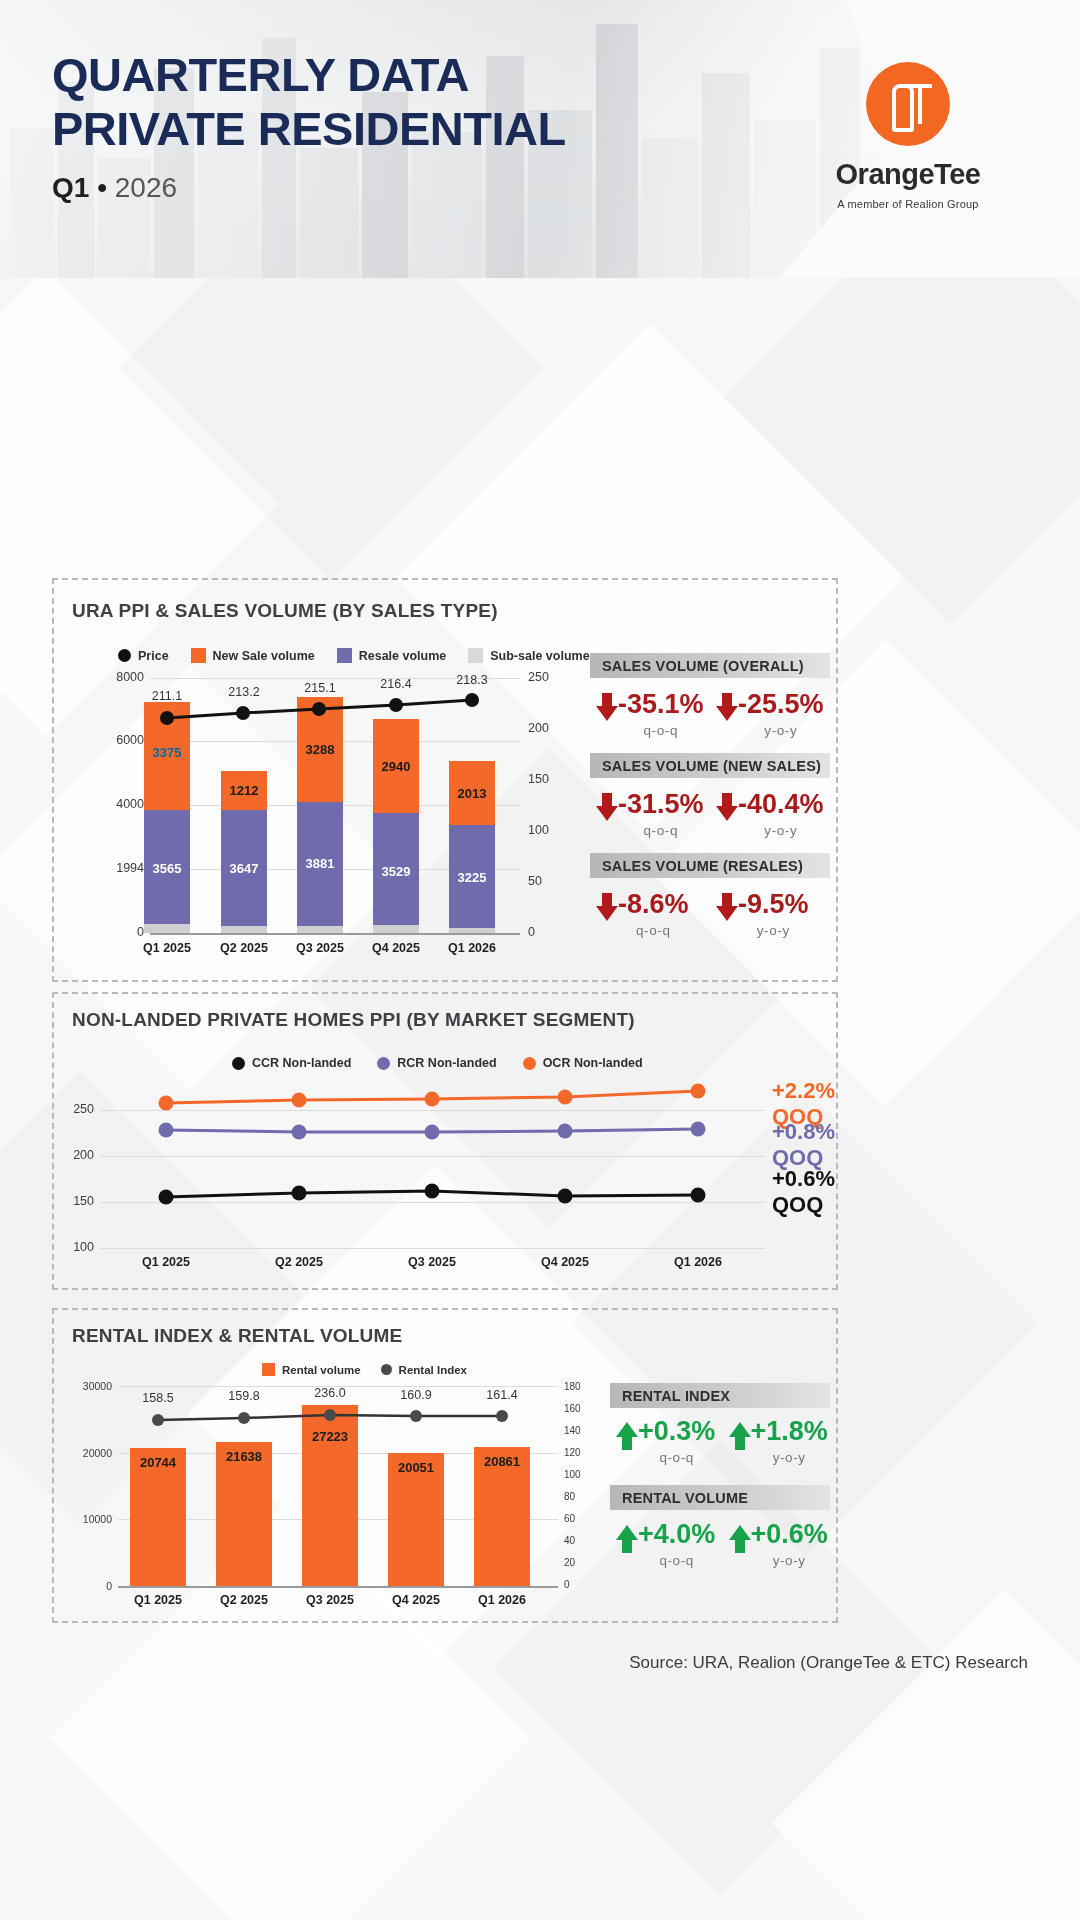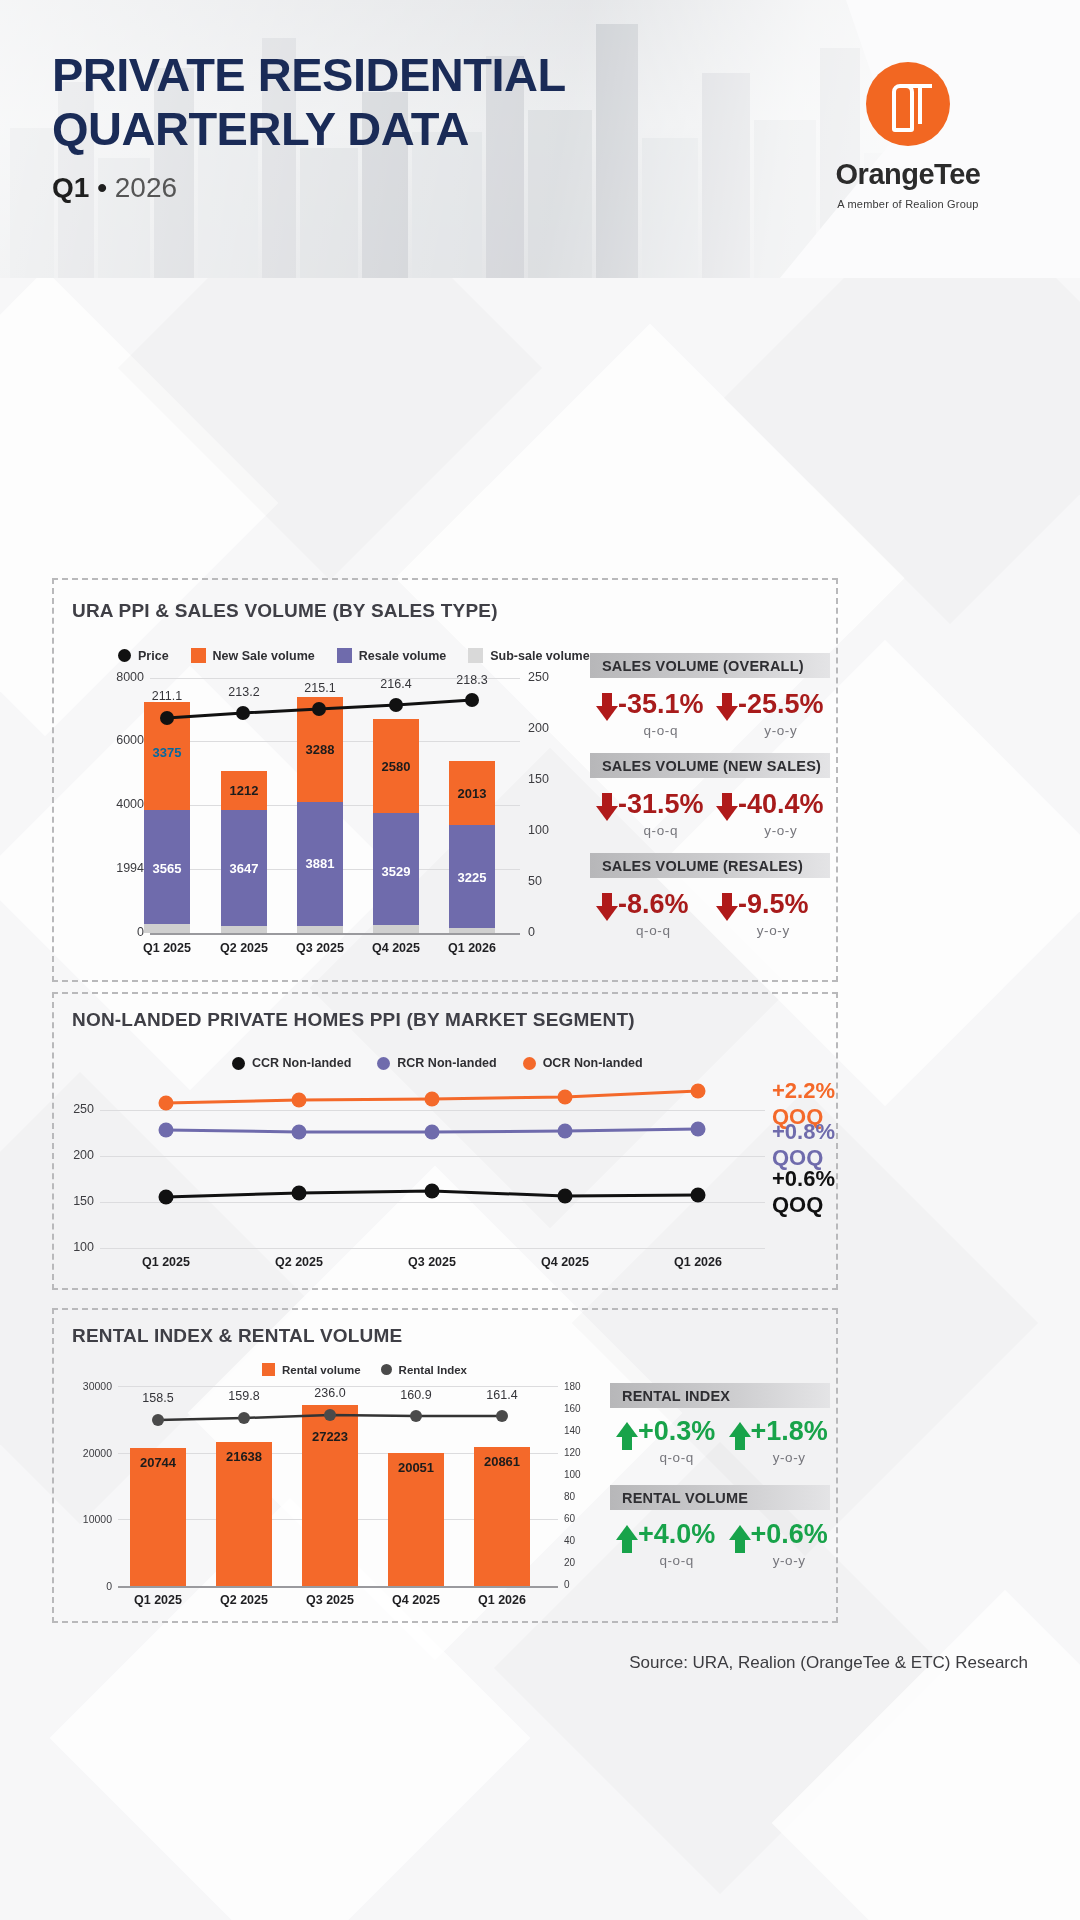--- a/index.html
+++ b/index.html
@@ -183,22 +183,22 @@
   <div class="bldg" style="left:754px;width:62px;height:158px"></div>
   <div class="bldg l3" style="left:820px;width:40px;height:230px"></div>
   <div class="bldg l4" style="left:864px;width:58px;height:125px"></div>
   <div class="bldg l2" style="left:926px;width:44px;height:190px"></div>
   <div class="bldg" style="left:974px;width:66px;height:148px"></div>
 
   <div class="hero-fade"></div>
   <div class="hero-white-wedge"></div>
 
   <div class="hero-text">
+    <div class="hero-title">QUARTERLY DATA</div>
     <div class="hero-title">PRIVATE RESIDENTIAL</div>
-    <div class="hero-title">QUARTERLY DATA</div>
     <div class="hero-sub">
       <span class="q">Q1</span>
       <span class="dot">•</span>
       <span class="yr">2026</span>
     </div>
   </div>
 
   <div class="logo-wrap">
     <div class="logo-circle">
       <span class="logo-t"></span>
@@ -286,21 +286,21 @@
     <div class="bar" style="left:373px;top:535px;width:46px;height:112px;background:#6f6bac"></div>
     <div class="bar" style="left:373px;top:441px;width:46px;height:94px;background:#f4692a"></div>
 
     <div class="bar" style="left:449px;top:650px;width:46px;height:5px;background:#cfcfcf"></div>
     <div class="bar" style="left:449px;top:547px;width:46px;height:103px;background:#6f6bac"></div>
     <div class="bar" style="left:449px;top:483px;width:46px;height:64px;background:#f4692a"></div>
 
     <div class="bar-lbl" style="left:137px;top:467px;width:60px;color:#0369a1;">3375</div>
     <div class="bar-lbl" style="left:214px;top:505px;width:60px;color:#1c1c1c;">1212</div>
     <div class="bar-lbl" style="left:290px;top:464px;width:60px;color:#1c1c1c;">3288</div>
-    <div class="bar-lbl" style="left:366px;top:481px;width:60px;color:#1c1c1c;">2580</div>
+    <div class="bar-lbl" style="left:366px;top:481px;width:60px;color:#1c1c1c;">2940</div>
     <div class="bar-lbl" style="left:442px;top:508px;width:60px;color:#1c1c1c;">2013</div>
 
     <div class="bar-lbl" style="left:137px;top:583px;width:60px;color:#ffffff;">3565</div>
     <div class="bar-lbl" style="left:214px;top:583px;width:60px;color:#ffffff;">3647</div>
     <div class="bar-lbl" style="left:290px;top:578px;width:60px;color:#ffffff;">3881</div>
     <div class="bar-lbl" style="left:366px;top:586px;width:60px;color:#ffffff;">3529</div>
     <div class="bar-lbl" style="left:442px;top:592px;width:60px;color:#ffffff;">3225</div>
 
     <svg width="400" height="120" style="position:absolute;left:140px;top:385px;">
       <polyline points="27,55 103,50 179,46 256,42 332,37" fill="none" stroke="#111" stroke-width="3"></polyline>

